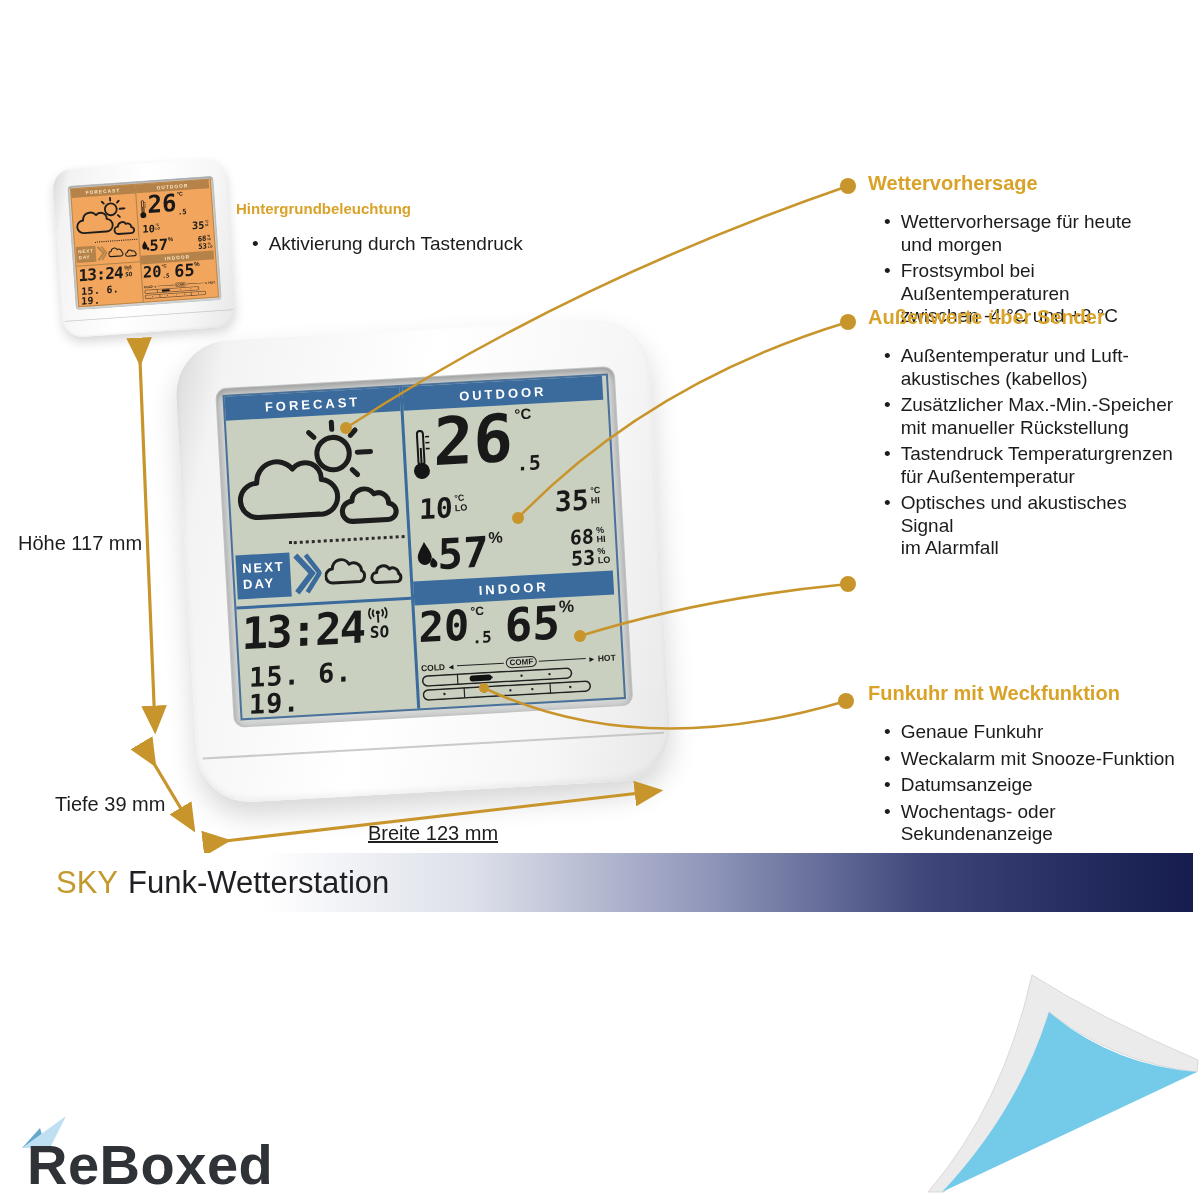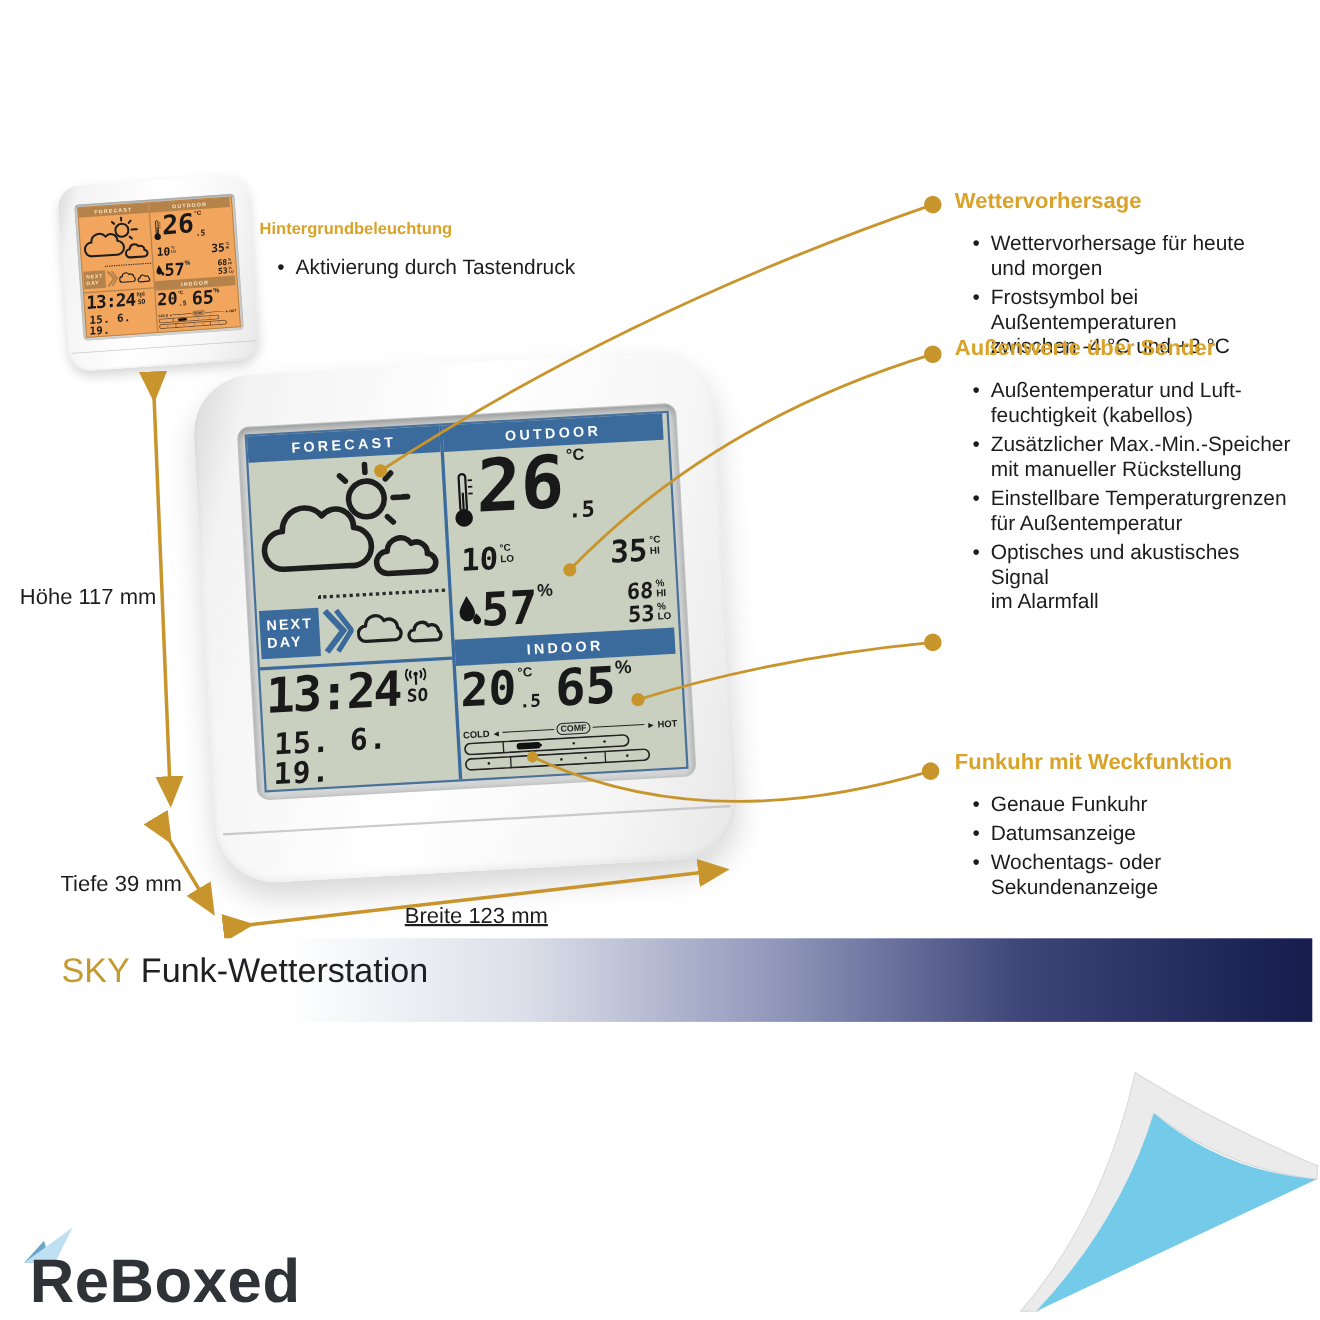--- a/index.html
+++ b/index.html
@@ -95,21 +95,21 @@
   .btext{white-space:pre-line;}
   .a1{top:172px;} .a2{top:306px;} .a3{top:570px;} .a4{top:682px;}
   .backlight-anno{position:absolute;left:236px;top:200px;width:330px;}
   .backlight-anno h3{font-size:15px;}
 
   
   .dim{position:absolute;font-size:20px;color:#1d1d1d;}
   .dim-h{left:18px;top:532px;} .dim-d{left:55px;top:793px;} .dim-w{left:368px;top:822px;text-decoration:underline;}
 
   
-  .titlebar{position:absolute;left:0;top:853px;width:1193px;height:76px;
+  .titlebar{position:absolute;left:0;top:853px;width:1193px;height:59px;
      background:linear-gradient(90deg,#ffffff 0%,#ffffff 22%,#dcdfe9 40%,#8d94b8 60%,#3d4579 78%,#1b2254 96%,#171e4e 100%);}
   .titlebar .txt{position:absolute;left:56px;top:0;height:59px;line-height:59px;font-size:31px;}
   .brand{color:#C49A2F;} .tname{color:#202024;margin-left:10px;}
   .logo{position:absolute;left:27px;top:1132px;font-size:56px;font-weight:bold;color:#2f3237;letter-spacing:.5px;}
   .logo-fold{position:absolute;left:22px;top:1114px;}
   .curl{position:absolute;left:900px;top:955px;}
   .overlay{position:absolute;left:0;top:0;pointer-events:none;}
 </style>
 </head>
 <body>
@@ -483,41 +483,44 @@
           <span class="btext">Frostsymbol bei Außentemperaturen
 zwischen -4 °C und +3 °C</span>
         </li>
     </ul>
   </div>
   <div class="anno a2">
     <h3>Außenwerte über Sender</h3>
     <ul>
       <li>
           <span class="btext">Außentemperatur und Luft-
-feuchtigkeit (kabellos)</span>
+akustisches (kabellos)</span>
         </li>
       <li>
           <span class="btext">Zusätzlicher Max.-Min.-Speicher
 mit manueller Rückstellung</span>
         </li>
       <li>
-          <span class="btext">Einstellbare Temperaturgrenzen
+          <span class="btext">Tastendruck Temperaturgrenzen
 für Außentemperatur</span>
         </li>
       <li>
           <span class="btext">Optisches und akustisches Signal
 im Alarmfall</span>
         </li>
     </ul>
   </div>
   <div class="anno a4">
     <h3>Funkuhr mit Weckfunktion</h3>
     <ul>
       <li>
           <span class="btext">Genaue Funkuhr</span>
+        </li>
+      <li>
+          <span class="btext">Weckalarm mit Snooze-Funktion</span>
         </li>
       <li>
           <span class="btext">Datumsanzeige</span>
         </li>
       <li>
           <span class="btext">Wochentags- oder Sekundenanzeige</span>
         </li>
     </ul>
   </div>
 

